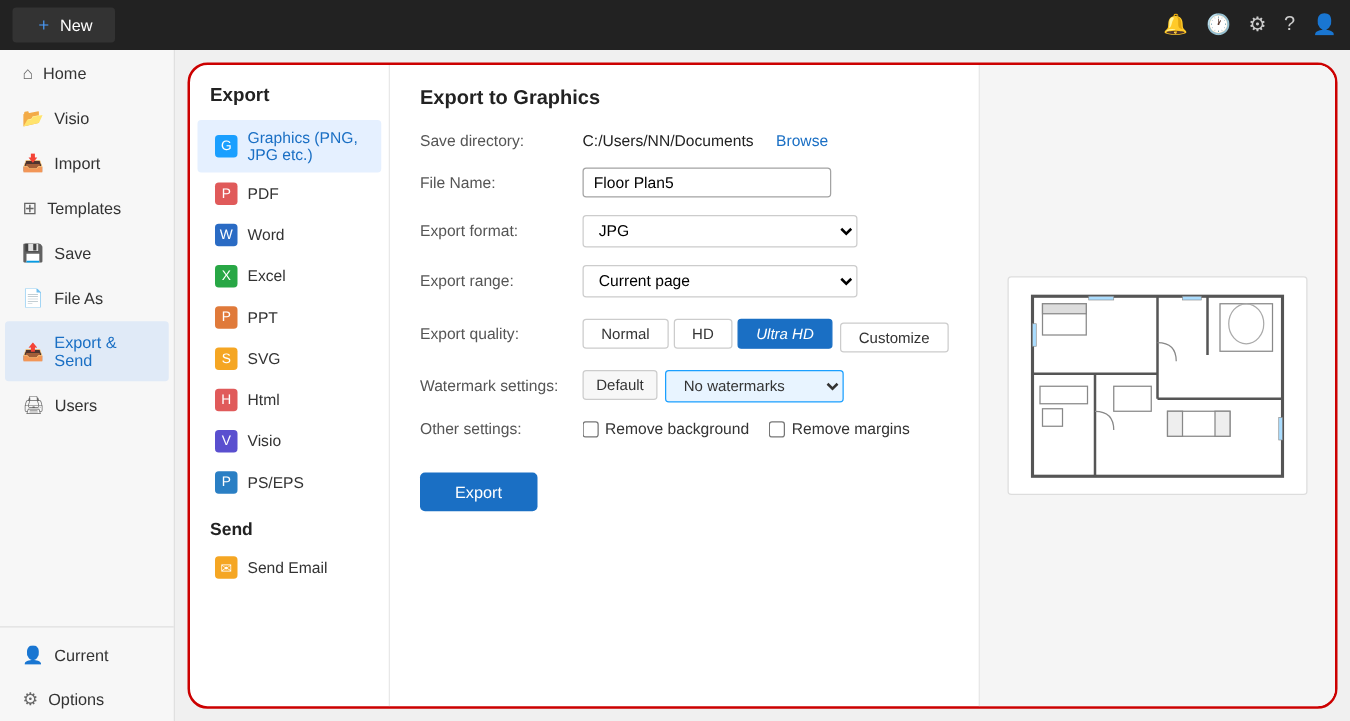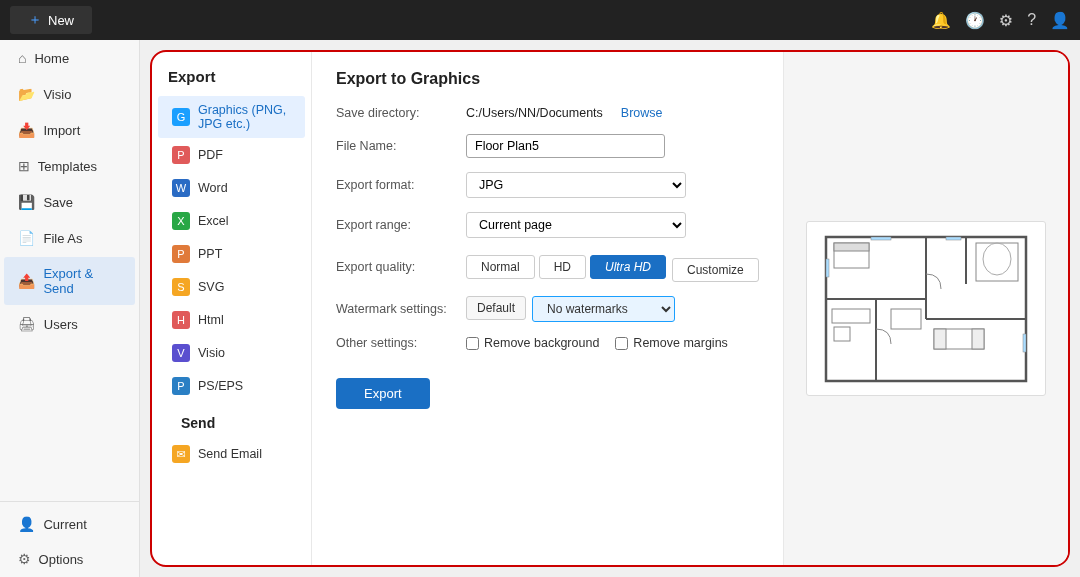--- a/index.html
+++ b/index.html
@@ -134,21 +134,21 @@
     .icon-excel { background: #28a745; }
     .icon-ppt { background: #e07a3a; }
     .icon-svg { background: #f5a623; }
     .icon-html { background: #e05a5a; }
     .icon-visio { background: #5a4fcf; }
     .icon-pseps { background: #2a7fc4; }
     .export-nav-section {
       font-size: 14px;
       font-weight: 600;
       color: #222;
-      padding: 12px 29px 6px;
+      padding: 12px 16px 6px;
     }
     .icon-send { background: #f5a623; }
 
     
     .export-main {
       flex: 1;
       padding: 18px 24px;
       overflow-y: auto;
     }
     .export-title {

